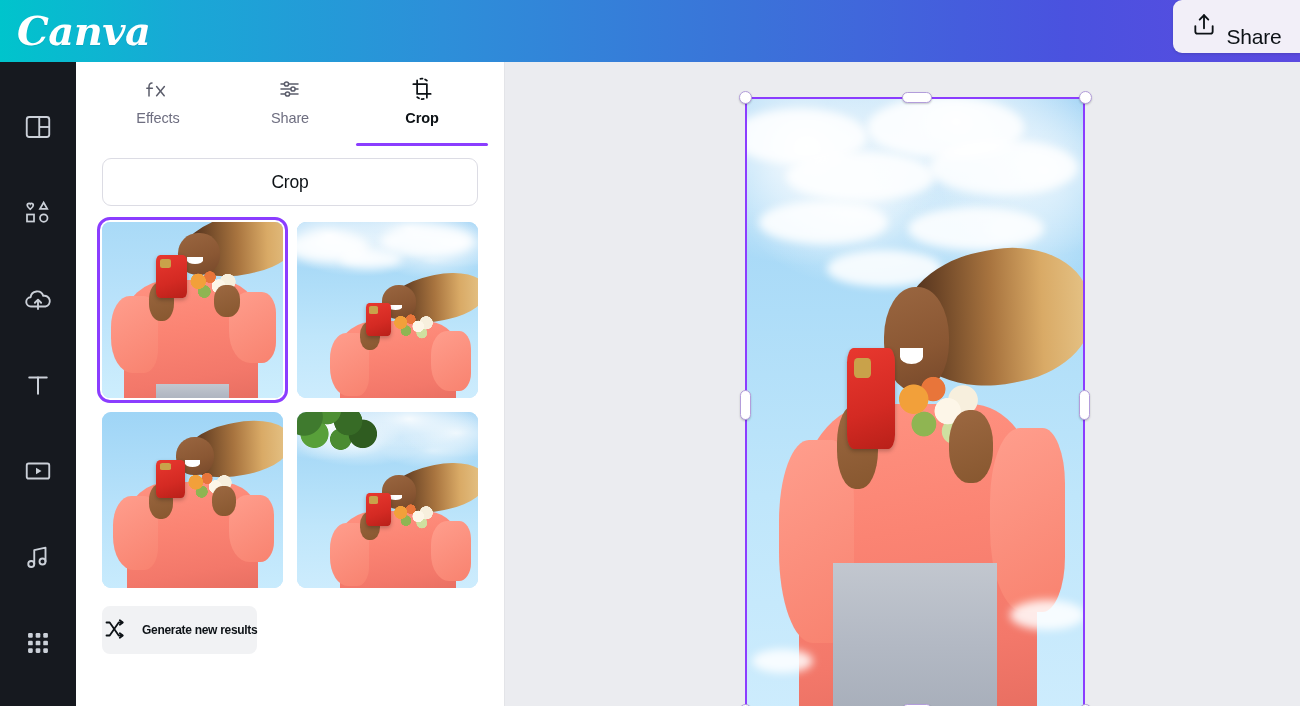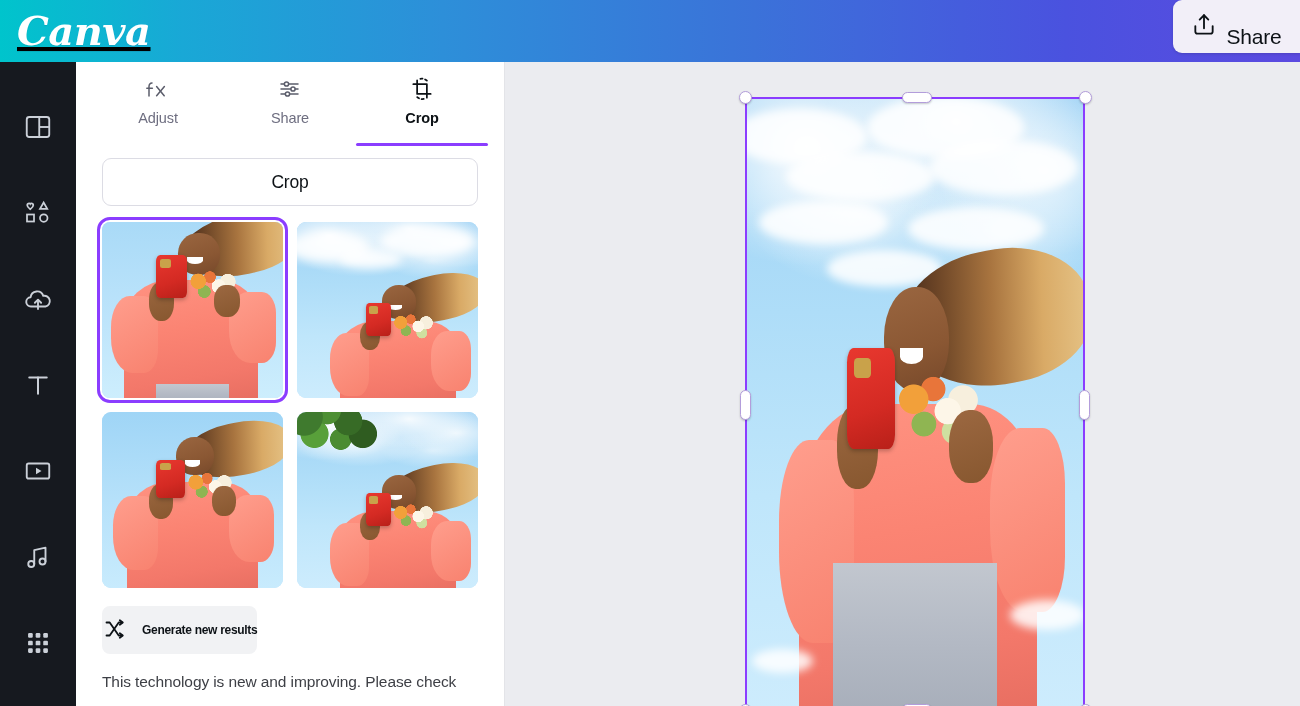--- a/index.html
+++ b/index.html
@@ -9,21 +9,21 @@
     font-family: "Liberation Sans", sans-serif;
     background: #ffffff;
   }
   #app { position: relative; width: 1300px; height: 706px; }
 
   
   .header {
     position: absolute; left: 0; top: 0; width: 1300px; height: 62px;
     background: linear-gradient(90deg, #00c4cc 0%, #19a8d6 14%, #2d8fd9 34%,
                                  #3b72d9 58%, #4a52df 82%, #5b4ae0 100%);
-    display: flex; align-items: center; z-index: 30; text-decoration: underline;
+    display: flex; align-items: center; z-index: 30;
   }
   .brand {
     margin-left: 17px;
     color: #ffffff;
     font-family: "DejaVu Serif", serif;
     font-style: italic;
     font-weight: 700;
     font-size: 40px;
     letter-spacing: -0.5px;
     line-height: 1;
@@ -358,21 +358,21 @@
 
       <div class="tab">
         <span class="tab-icon">
           <svg width="28" height="24" viewBox="0 0 28 24" fill="none" stroke="#5b5d6b" stroke-width="1.5" stroke-linecap="round">
             <path d="M5 19V9.5c0-2.2 1.2-3.4 3-3.4"></path>
             <path d="M2.8 11.2h5.6"></path>
             <path d="M12.6 9.6l7.6 9.2"></path>
             <path d="M20.4 9.6l-7.8 9.2"></path>
           </svg>
         </span>
-        <span class="tab-label">Adjust</span>
+        <span class="tab-label">Effects</span>
       </div>
 
       <div class="tab">
         <span class="tab-icon">
           <svg width="28" height="24" viewBox="0 0 24 24" fill="none" stroke="#5b5d6b" stroke-width="1.5" stroke-linecap="round">
             <line x1="3" y1="7" x2="20" y2="7"></line>
             <line x1="3" y1="12" x2="20" y2="12"></line>
             <line x1="3" y1="17" x2="20" y2="17"></line>
             <circle cx="8.5" cy="7" r="2.1" fill="#ffffff"></circle>
             <circle cx="15" cy="12" r="2.1" fill="#ffffff"></circle>
@@ -488,21 +488,20 @@
         <svg width="26" height="24" viewBox="0 0 24 24" fill="none" stroke="#0d1216" stroke-width="1.8" stroke-linecap="round" stroke-linejoin="round">
           <path d="M3.5 5.5h3.2l9 13h3.3"></path>
           <path d="M3.5 18.5h3.2l9-13h3.3"></path>
           <path d="M16.8 3.2L19.8 5.5 16.8 7.8"></path>
           <path d="M16.8 16.2L19.8 18.5 16.8 20.8"></path>
         </svg>
       </span>
       <span class="glabel">Generate new results</span>
     </button>
 
-    <div class="disclaimer">This technology is new and improving. Please check</div>
   </div>
 
   <div class="canvas-area">
 
     <div class="artboard">
       <div class="scene">
         <div class="sky"></div>
         <div class="cloud-b" style="left:-4%;top:2%;width:40%;height:9%;"></div>
         <div class="cloud-b" style="left:36%;top:0%;width:46%;height:10%;"></div>
         <div class="cloud-b" style="left:12%;top:9%;width:44%;height:8%;"></div>

